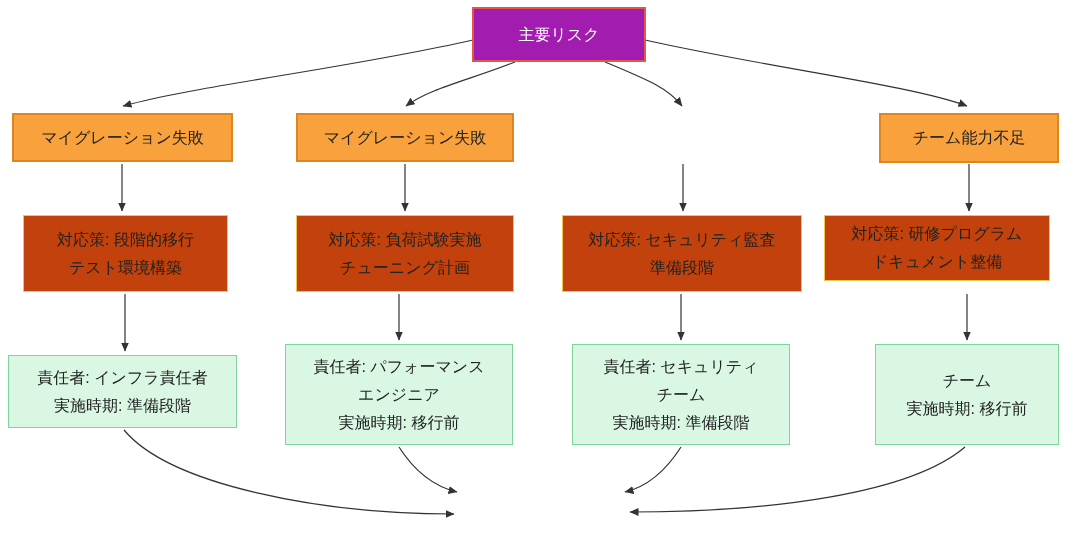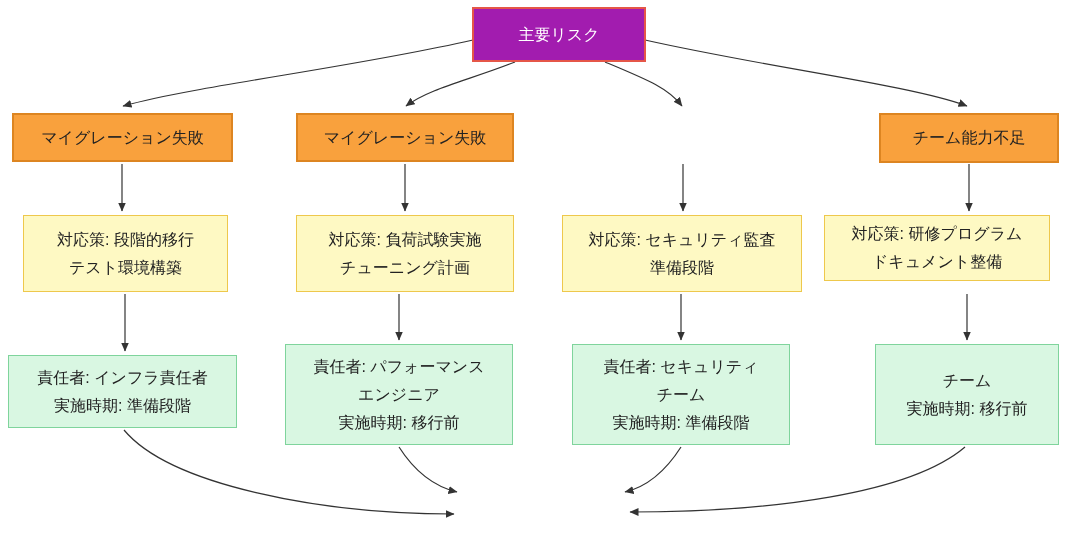--- a/index.html
+++ b/index.html
@@ -8,21 +8,21 @@
     font-family:"Liberation Sans","DejaVu Sans",sans-serif;
   }
   #edges{position:absolute;left:0;top:0;width:1090px;height:558px;}
   .node{
     position:absolute;display:flex;flex-direction:column;align-items:center;justify-content:center;
     box-sizing:border-box;text-align:center;font-size:16px;color:#222222;line-height:28px;
   }
   .node .line{white-space:nowrap;}
   .node-root{background:#a21caf;border:2px solid #e55648;color:#ffffff;}
   .node-risk{background:#f9a13d;border:2px solid #dd8521;align-items:center;}
-  .node-mitigation{background:#fef9c3;border:1.5px solid #eec84c;}
+  .node-mitigation{background:#c2410c;border:1.5px solid #eec84c;}
   .node-owner{background:#d9f7e2;border:1.5px solid #7fd49c;}
   .node-result{background:#8ecdf2;border:1.5px solid #3f86c6;color:#111111;}
   .node-result .check{margin-right:8px;}
   .edge{stroke:#333333;stroke-width:1.2;fill:none;}
 </style>
 </head>
 <body>
 
 <div id="canvas">
 

